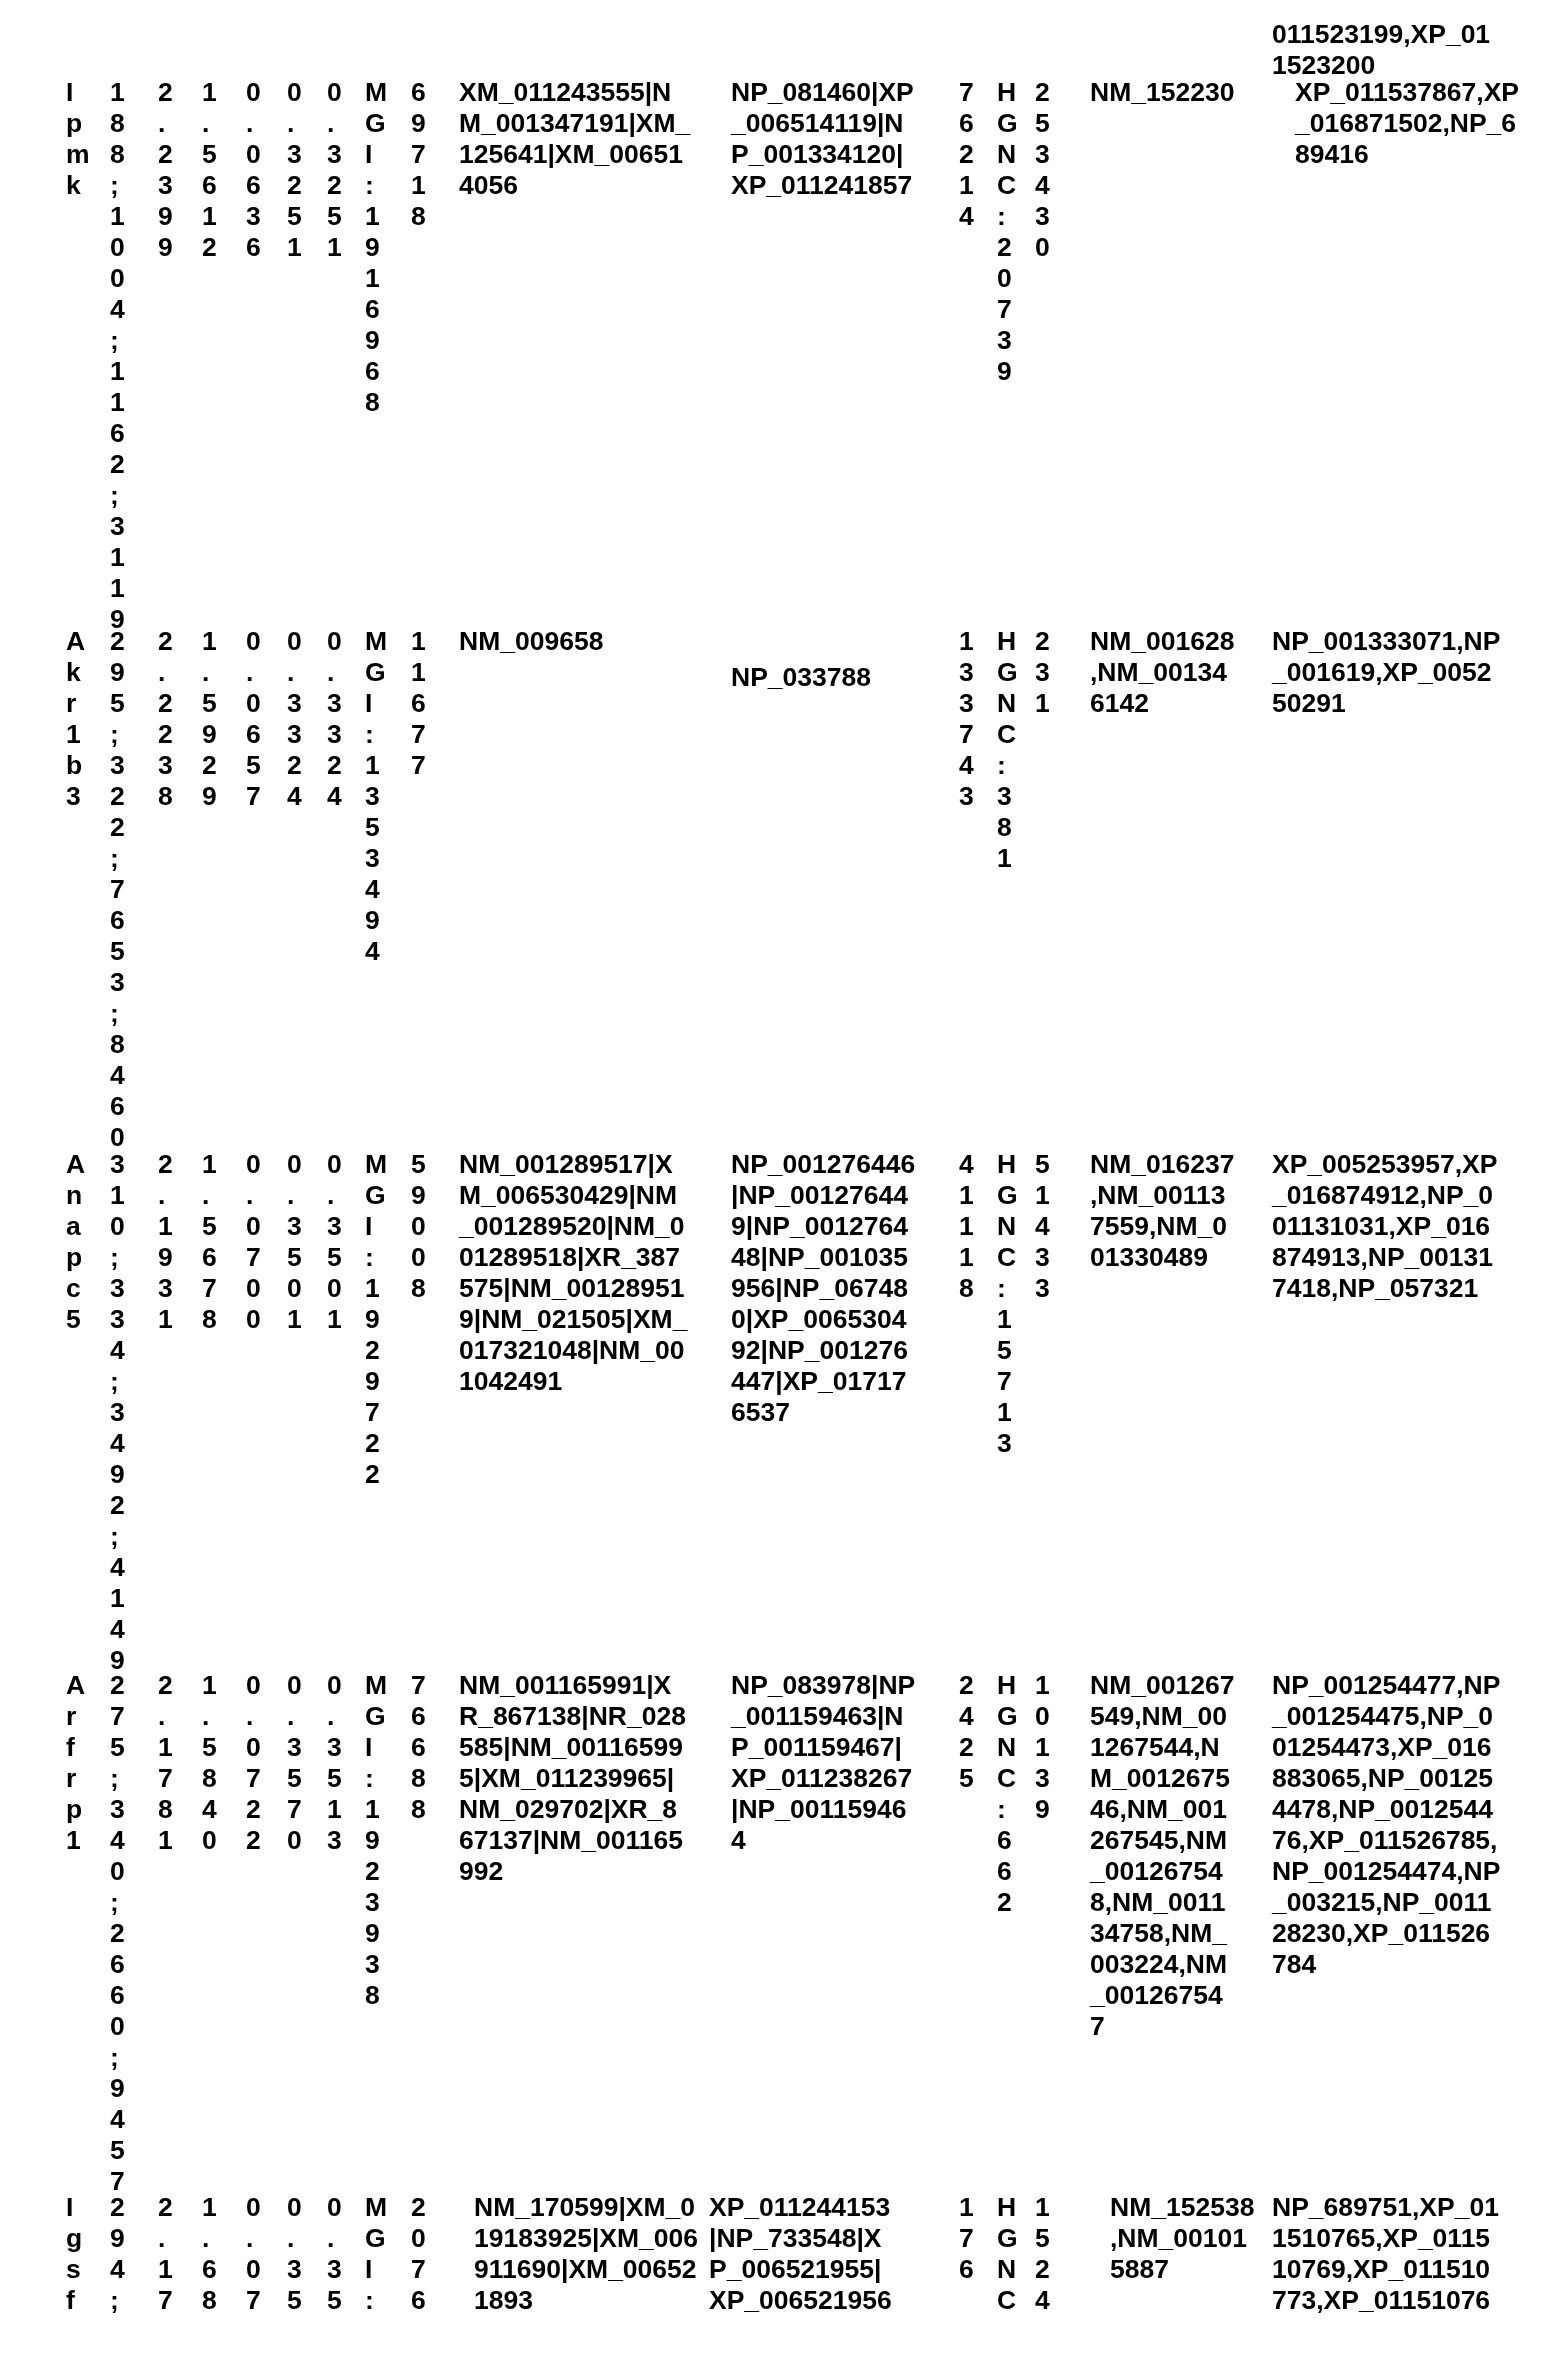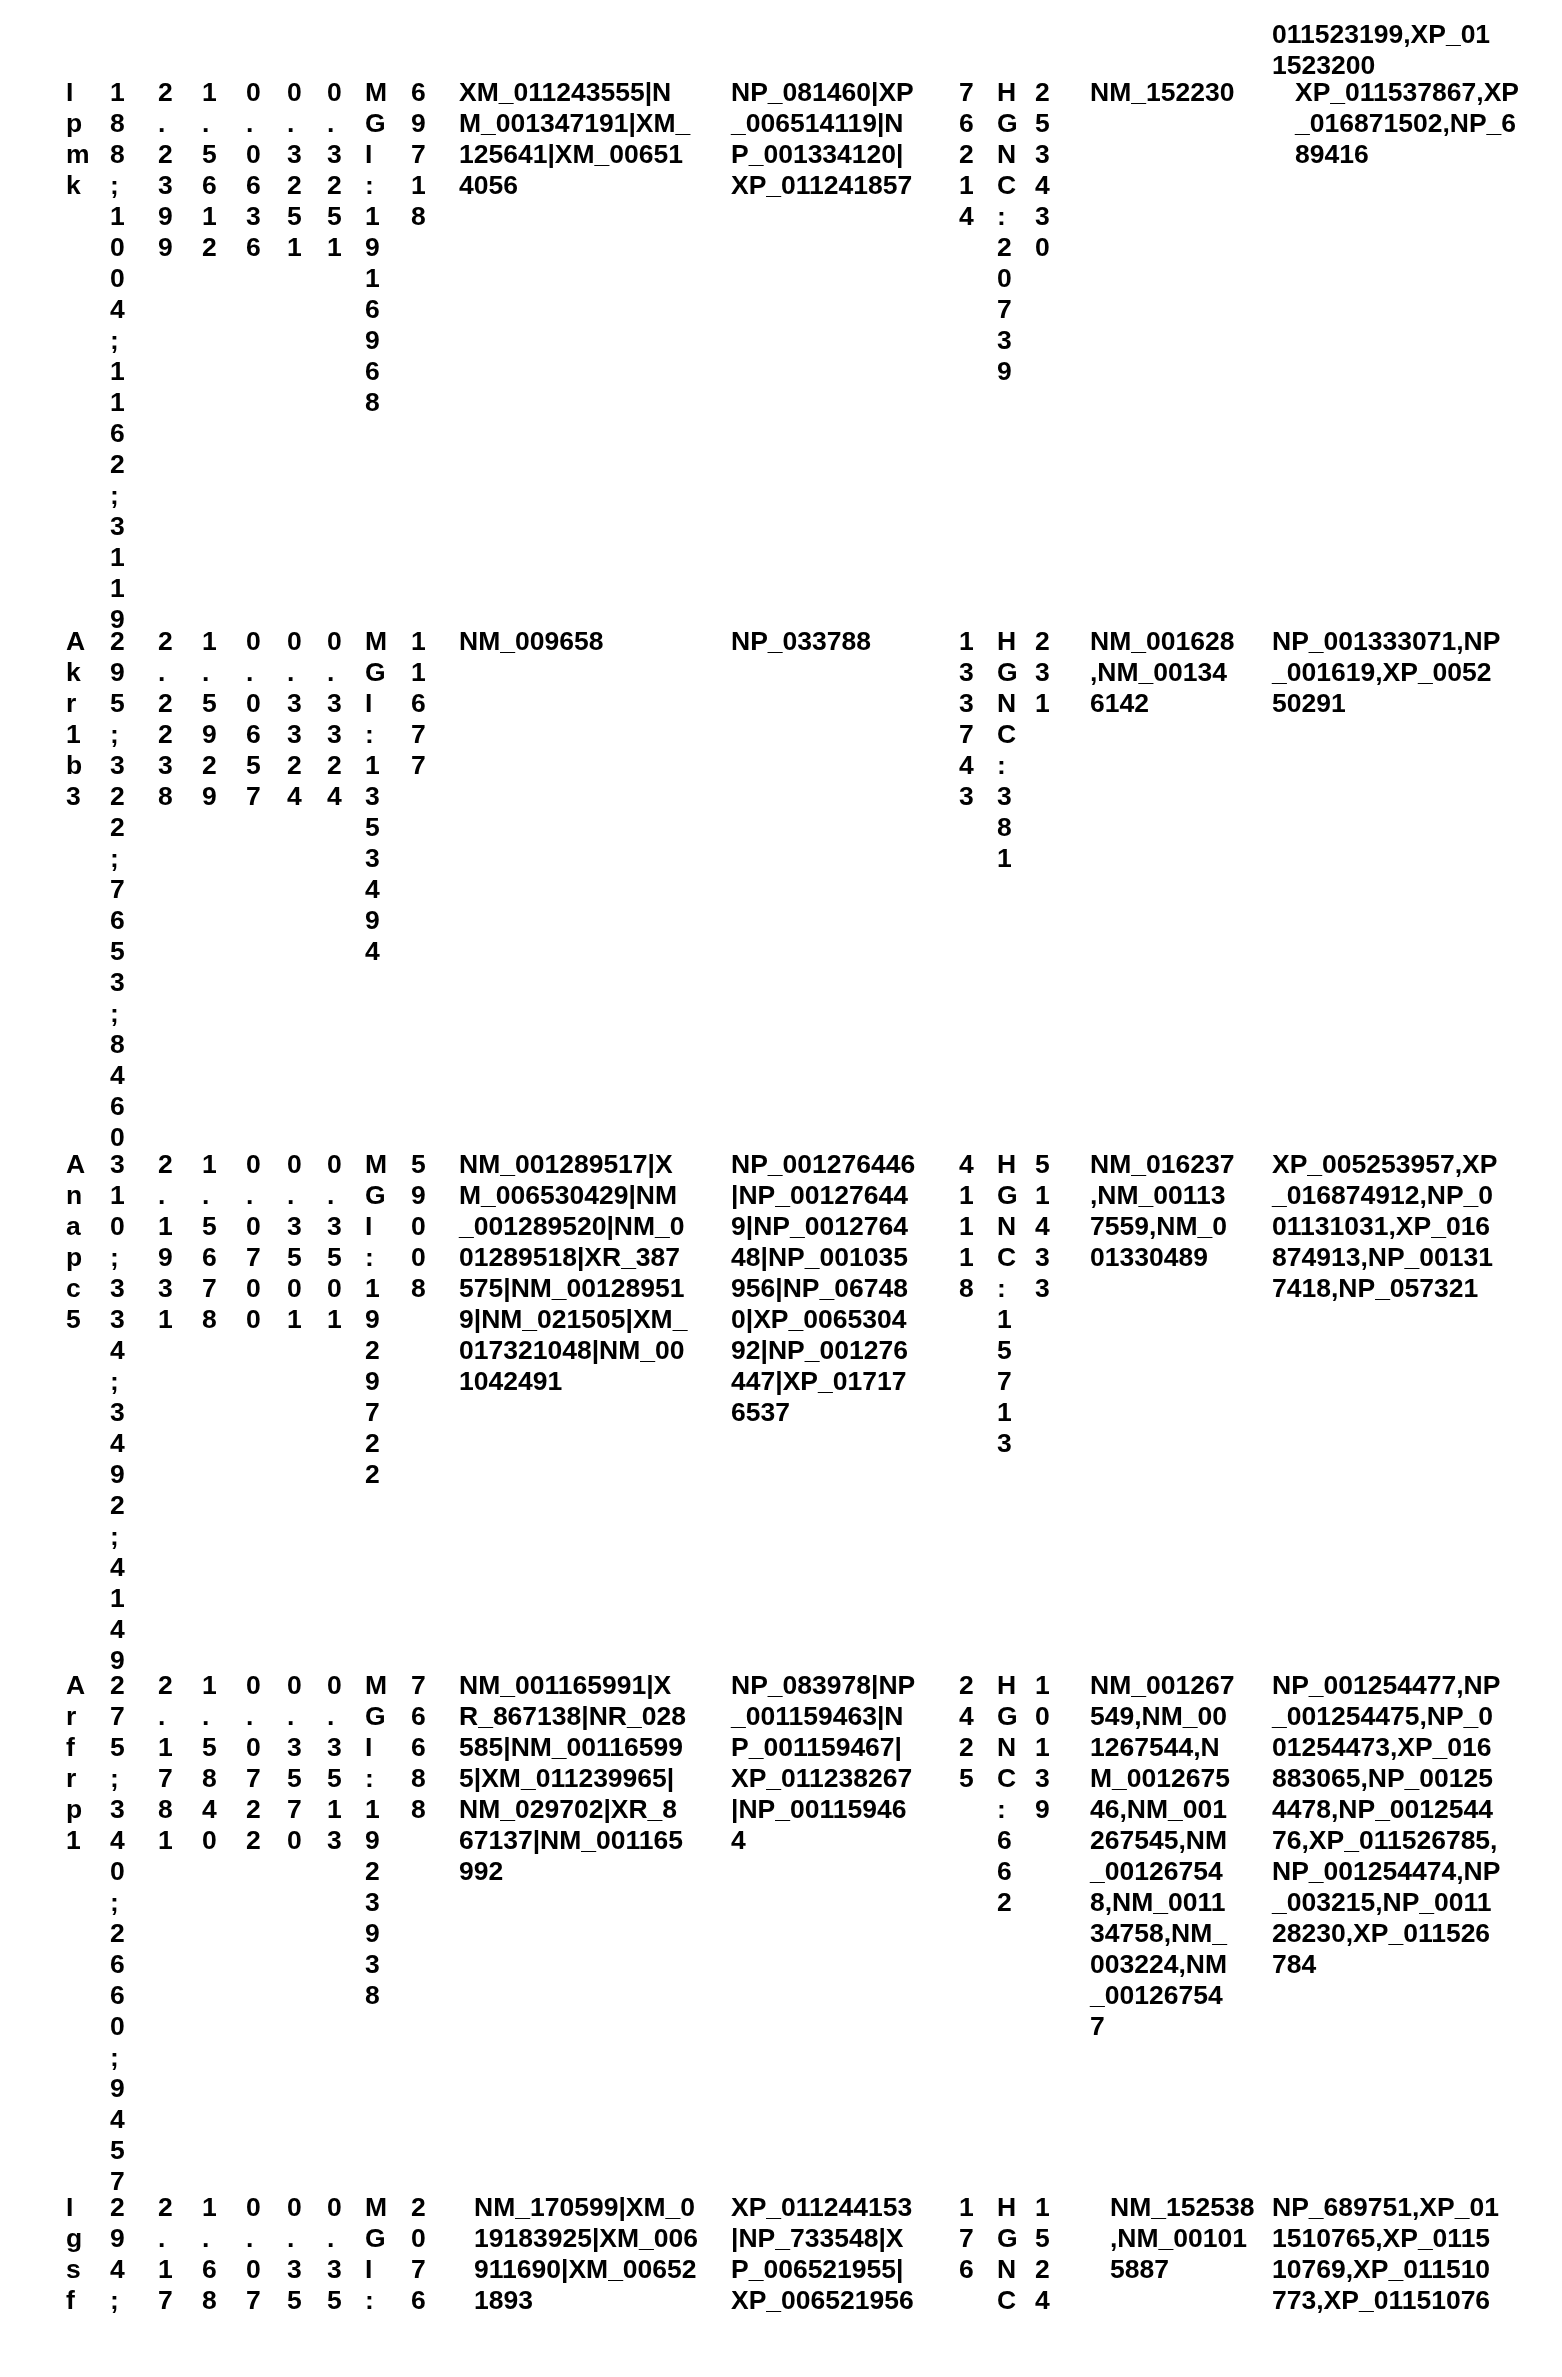--- a/index.html
+++ b/index.html
@@ -42,21 +42,21 @@
       <div class="cell" title="Akr1b3" style="left: 66px;"><span class="ln">A</span><span class="ln">k</span><span class="ln">r</span><span class="ln">1</span><span class="ln">b</span><span class="ln">3</span></div>
       <div class="cell" title="295;322;7653;8460" style="left: 110px;"><span class="ln">2</span><span class="ln">9</span><span class="ln">5</span><span class="ln">;</span><span class="ln">3</span><span class="ln">2</span><span class="ln">2</span><span class="ln">;</span><span class="ln">7</span><span class="ln">6</span><span class="ln">5</span><span class="ln">3</span><span class="ln">;</span><span class="ln">8</span><span class="ln">4</span><span class="ln">6</span><span class="ln">0</span></div>
       <div class="cell" title="2.2238" style="left: 158px;"><span class="ln">2</span><span class="ln">.</span><span class="ln">2</span><span class="ln">2</span><span class="ln">3</span><span class="ln">8</span></div>
       <div class="cell" title="1.5929" style="left: 202px;"><span class="ln">1</span><span class="ln">.</span><span class="ln">5</span><span class="ln">9</span><span class="ln">2</span><span class="ln">9</span></div>
       <div class="cell" title="0.0657" style="left: 246px;"><span class="ln">0</span><span class="ln">.</span><span class="ln">0</span><span class="ln">6</span><span class="ln">5</span><span class="ln">7</span></div>
       <div class="cell" title="0.3324" style="left: 287px;"><span class="ln">0</span><span class="ln">.</span><span class="ln">3</span><span class="ln">3</span><span class="ln">2</span><span class="ln">4</span></div>
       <div class="cell" title="0.3324" style="left: 327px;"><span class="ln">0</span><span class="ln">.</span><span class="ln">3</span><span class="ln">3</span><span class="ln">2</span><span class="ln">4</span></div>
       <div class="cell" title="MGI:1353494" style="left: 365px;"><span class="ln">M</span><span class="ln">G</span><span class="ln">I</span><span class="ln">:</span><span class="ln">1</span><span class="ln">3</span><span class="ln">5</span><span class="ln">3</span><span class="ln">4</span><span class="ln">9</span><span class="ln">4</span></div>
       <div class="cell" title="11677" style="left: 411px;"><span class="ln">1</span><span class="ln">1</span><span class="ln">6</span><span class="ln">7</span><span class="ln">7</span></div>
       <div class="cell" title="NM_009658" style="left: 459px;"><span class="ln">NM_009658</span></div>
-      <div class="cell" title="NP_033788" style="left: 731px;"><span class="ln">NP_033788</span></div>
+      <div class="cell" title="NP_033788" style="left: 731px; margin-top: 36px;"><span class="ln">NP_033788</span></div>
       <div class="cell" title="133743" style="left: 959px;"><span class="ln">1</span><span class="ln">3</span><span class="ln">3</span><span class="ln">7</span><span class="ln">4</span><span class="ln">3</span></div>
       <div class="cell" title="HGNC:381" style="left: 997px;"><span class="ln">H</span><span class="ln">G</span><span class="ln">N</span><span class="ln">C</span><span class="ln">:</span><span class="ln">3</span><span class="ln">8</span><span class="ln">1</span></div>
       <div class="cell" title="231" style="left: 1035px;"><span class="ln">2</span><span class="ln">3</span><span class="ln">1</span></div>
       <div class="cell" title="NM_001628,NM_001346142" style="left: 1090px;"><span class="ln">NM_001628</span><span class="ln">,NM_00134</span><span class="ln">6142</span></div>
       <div class="cell" title="NP_001333071,NP_001619,XP_005250291" style="left: 1272px;"><span class="ln">NP_001333071,NP</span><span class="ln">_001619,XP_0052</span><span class="ln">50291</span></div>
     </div>
     <div class="row" style="top: 1149px;">
       <div class="cell" title="Anapc5" style="left: 66px;"><span class="ln">A</span><span class="ln">n</span><span class="ln">a</span><span class="ln">p</span><span class="ln">c</span><span class="ln">5</span></div>
       <div class="cell" title="310;334;3492;4149" style="left: 110px;"><span class="ln">3</span><span class="ln">1</span><span class="ln">0</span><span class="ln">;</span><span class="ln">3</span><span class="ln">3</span><span class="ln">4</span><span class="ln">;</span><span class="ln">3</span><span class="ln">4</span><span class="ln">9</span><span class="ln">2</span><span class="ln">;</span><span class="ln">4</span><span class="ln">1</span><span class="ln">4</span><span class="ln">9</span></div>
       <div class="cell" title="2.1931" style="left: 158px;"><span class="ln">2</span><span class="ln">.</span><span class="ln">1</span><span class="ln">9</span><span class="ln">3</span><span class="ln">1</span></div>
@@ -96,21 +96,21 @@
       <div class="cell" title="Igsf" style="left: 66px;"><span class="ln">I</span><span class="ln">g</span><span class="ln">s</span><span class="ln">f</span></div>
       <div class="cell" title="294;" style="left: 110px;"><span class="ln">2</span><span class="ln">9</span><span class="ln">4</span><span class="ln">;</span></div>
       <div class="cell" title="2.17" style="left: 158px;"><span class="ln">2</span><span class="ln">.</span><span class="ln">1</span><span class="ln">7</span></div>
       <div class="cell" title="1.68" style="left: 202px;"><span class="ln">1</span><span class="ln">.</span><span class="ln">6</span><span class="ln">8</span></div>
       <div class="cell" title="0.07" style="left: 246px;"><span class="ln">0</span><span class="ln">.</span><span class="ln">0</span><span class="ln">7</span></div>
       <div class="cell" title="0.35" style="left: 287px;"><span class="ln">0</span><span class="ln">.</span><span class="ln">3</span><span class="ln">5</span></div>
       <div class="cell" title="0.35" style="left: 327px;"><span class="ln">0</span><span class="ln">.</span><span class="ln">3</span><span class="ln">5</span></div>
       <div class="cell" title="MGI:" style="left: 365px;"><span class="ln">M</span><span class="ln">G</span><span class="ln">I</span><span class="ln">:</span></div>
       <div class="cell" title="2076" style="left: 411px;"><span class="ln">2</span><span class="ln">0</span><span class="ln">7</span><span class="ln">6</span></div>
       <div class="cell" title="NM_170599|XM_011245851|XM_006521892|XM_006521893" style="left: 474px;"><span class="ln">NM_170599|XM_0</span><span class="ln">19183925|XM_006</span><span class="ln">911690|XM_00652</span><span class="ln">1893</span></div>
-      <div class="cell" title="XP_011244153|NP_733548|XP_006521955|XP_006521956" style="left: 731px;"><span class="ln">XP_011244153</span><span class="ln">|NP_733548|X</span><span class="ln">P_006521955|</span><span class="ln">XP_006521956</span></div>
+      <div class="cell" title="XP_011244153|NP_733548|XP_006521955|XP_006521956" style="left: 709px;"><span class="ln">XP_011244153</span><span class="ln">|NP_733548|X</span><span class="ln">P_006521955|</span><span class="ln">XP_006521956</span></div>
       <div class="cell" title="176" style="left: 959px;"><span class="ln">1</span><span class="ln">7</span><span class="ln">6</span></div>
       <div class="cell" title="HGNC" style="left: 997px;"><span class="ln">H</span><span class="ln">G</span><span class="ln">N</span><span class="ln">C</span></div>
       <div class="cell" title="1524" style="left: 1035px;"><span class="ln">1</span><span class="ln">5</span><span class="ln">2</span><span class="ln">4</span></div>
       <div class="cell" title="NM_152538,NM_001015887" style="left: 1090px; margin-left: 20px;"><span class="ln">NM_152538</span><span class="ln">,NM_00101</span><span class="ln">5887</span></div>
       <div class="cell" title="NP_689751,XP_011510765,XP_011510769,XP_011510773,XP_01151076" style="left: 1272px;"><span class="ln">NP_689751,XP_01</span><span class="ln">1510765,XP_0115</span><span class="ln">10769,XP_011510</span><span class="ln">773,XP_01151076</span></div>
     </div>
   </div>
 
 
 </body></html>

